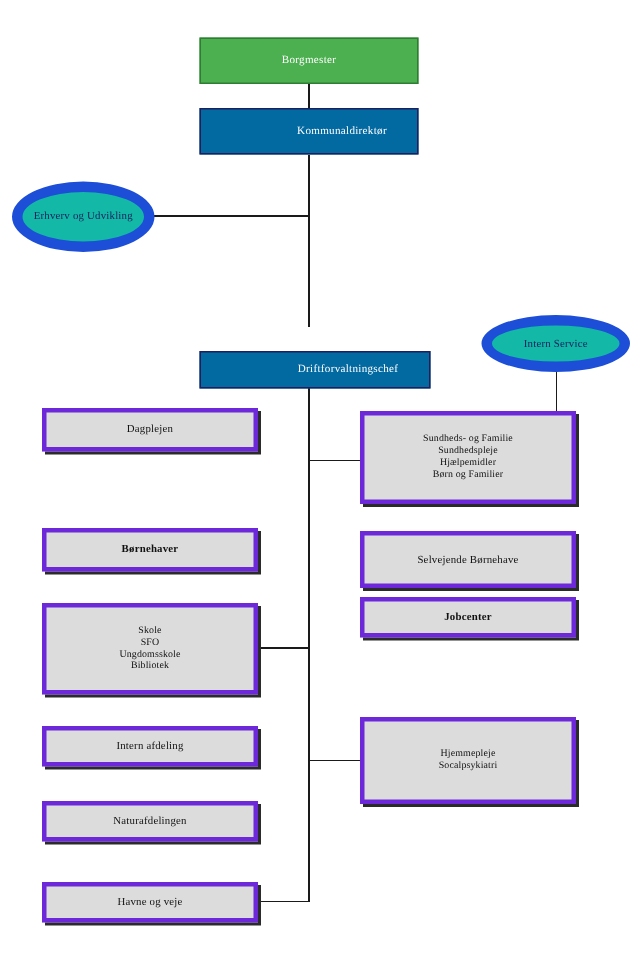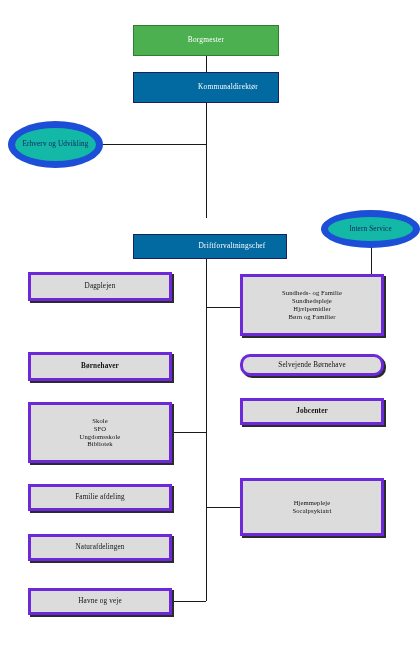--- a/index.html
+++ b/index.html
@@ -116,21 +116,21 @@
     <div class="lines-wrap">
       <span class="ln">Skole</span>
       <span class="ln">SFO</span>
       <span class="ln">Ungdomsskole</span>
       <span class="ln">Bibliotek</span>
     </div>
   </div>
 
   <div class="node box grey t-lead" style="left:28px;top:484px;width:144px;height:27px;">
     <div class="lines-wrap">
-      <span class="ln">Familie afdeling</span>
+      <span class="ln">Intern afdeling</span>
     </div>
   </div>
 
   <div class="node box grey t-lead" style="left:28px;top:534px;width:144px;height:27px;">
     <div class="lines-wrap">
       <span class="ln">Naturafdelingen</span>
     </div>
   </div>
 
   <div class="node box grey t-lead" style="left:28px;top:588px;width:144px;height:27px;">
@@ -141,21 +141,21 @@
 
   <div class="node box grey t-body" style="left:240px;top:274px;width:144px;height:62px;">
     <div class="lines-wrap">
       <span class="ln">Sundheds- og Familie</span>
       <span class="ln">Sundhedspleje</span>
       <span class="ln">Hjælpemidler</span>
       <span class="ln">Børn og Familier</span>
     </div>
   </div>
 
-  <div class="node box grey t-lead" style="left:240px;top:354px;width:144px;height:22px;border-radius:10px;">
+  <div class="node box grey t-lead" style="left:240px;top:354px;width:144px;height:38px;">
     <div class="lines-wrap">
       <span class="ln">Selvejende Børnehave</span>
     </div>
   </div>
 
   <div class="node box grey t-lead" style="left:240px;top:398px;width:144px;height:27px;font-weight:bold;">
     <div class="lines-wrap">
       <span class="ln">Jobcenter</span>
     </div>
   </div>

